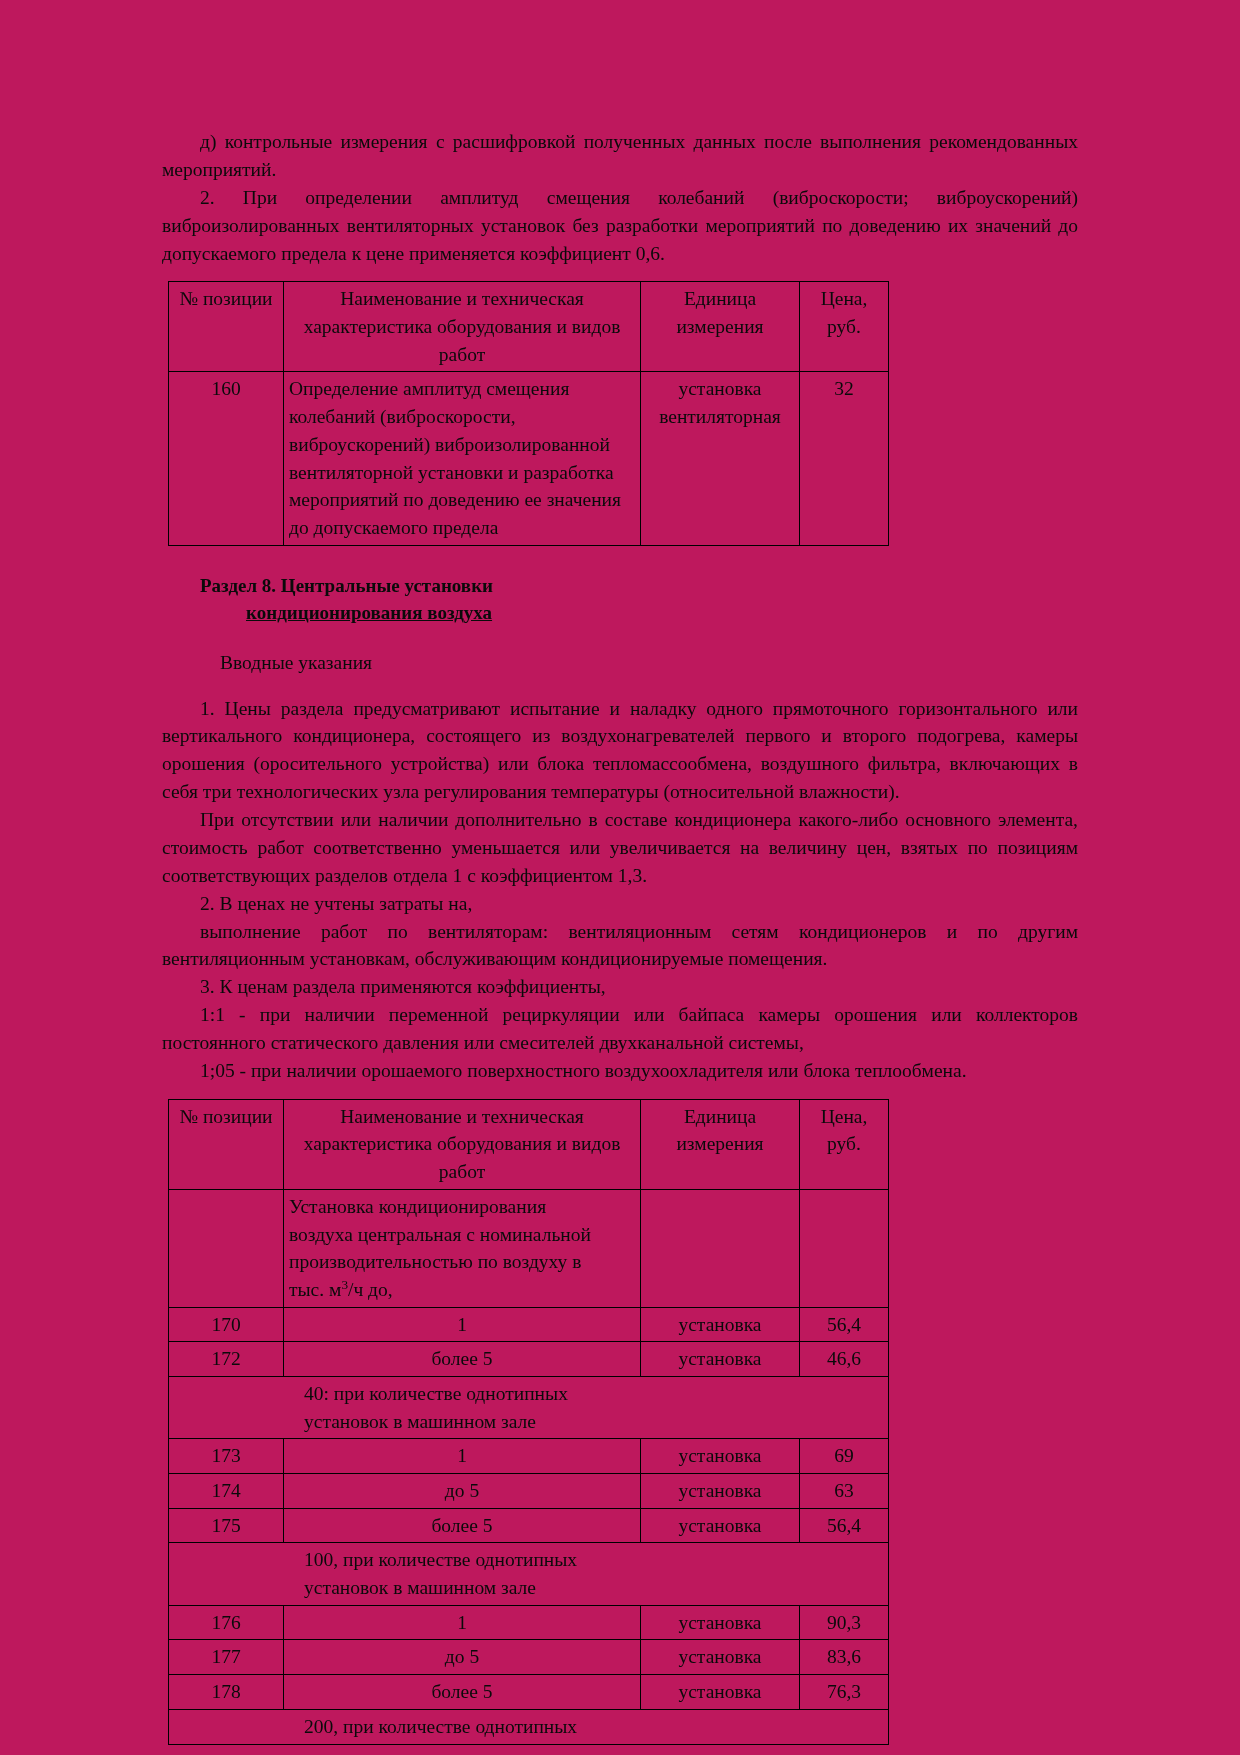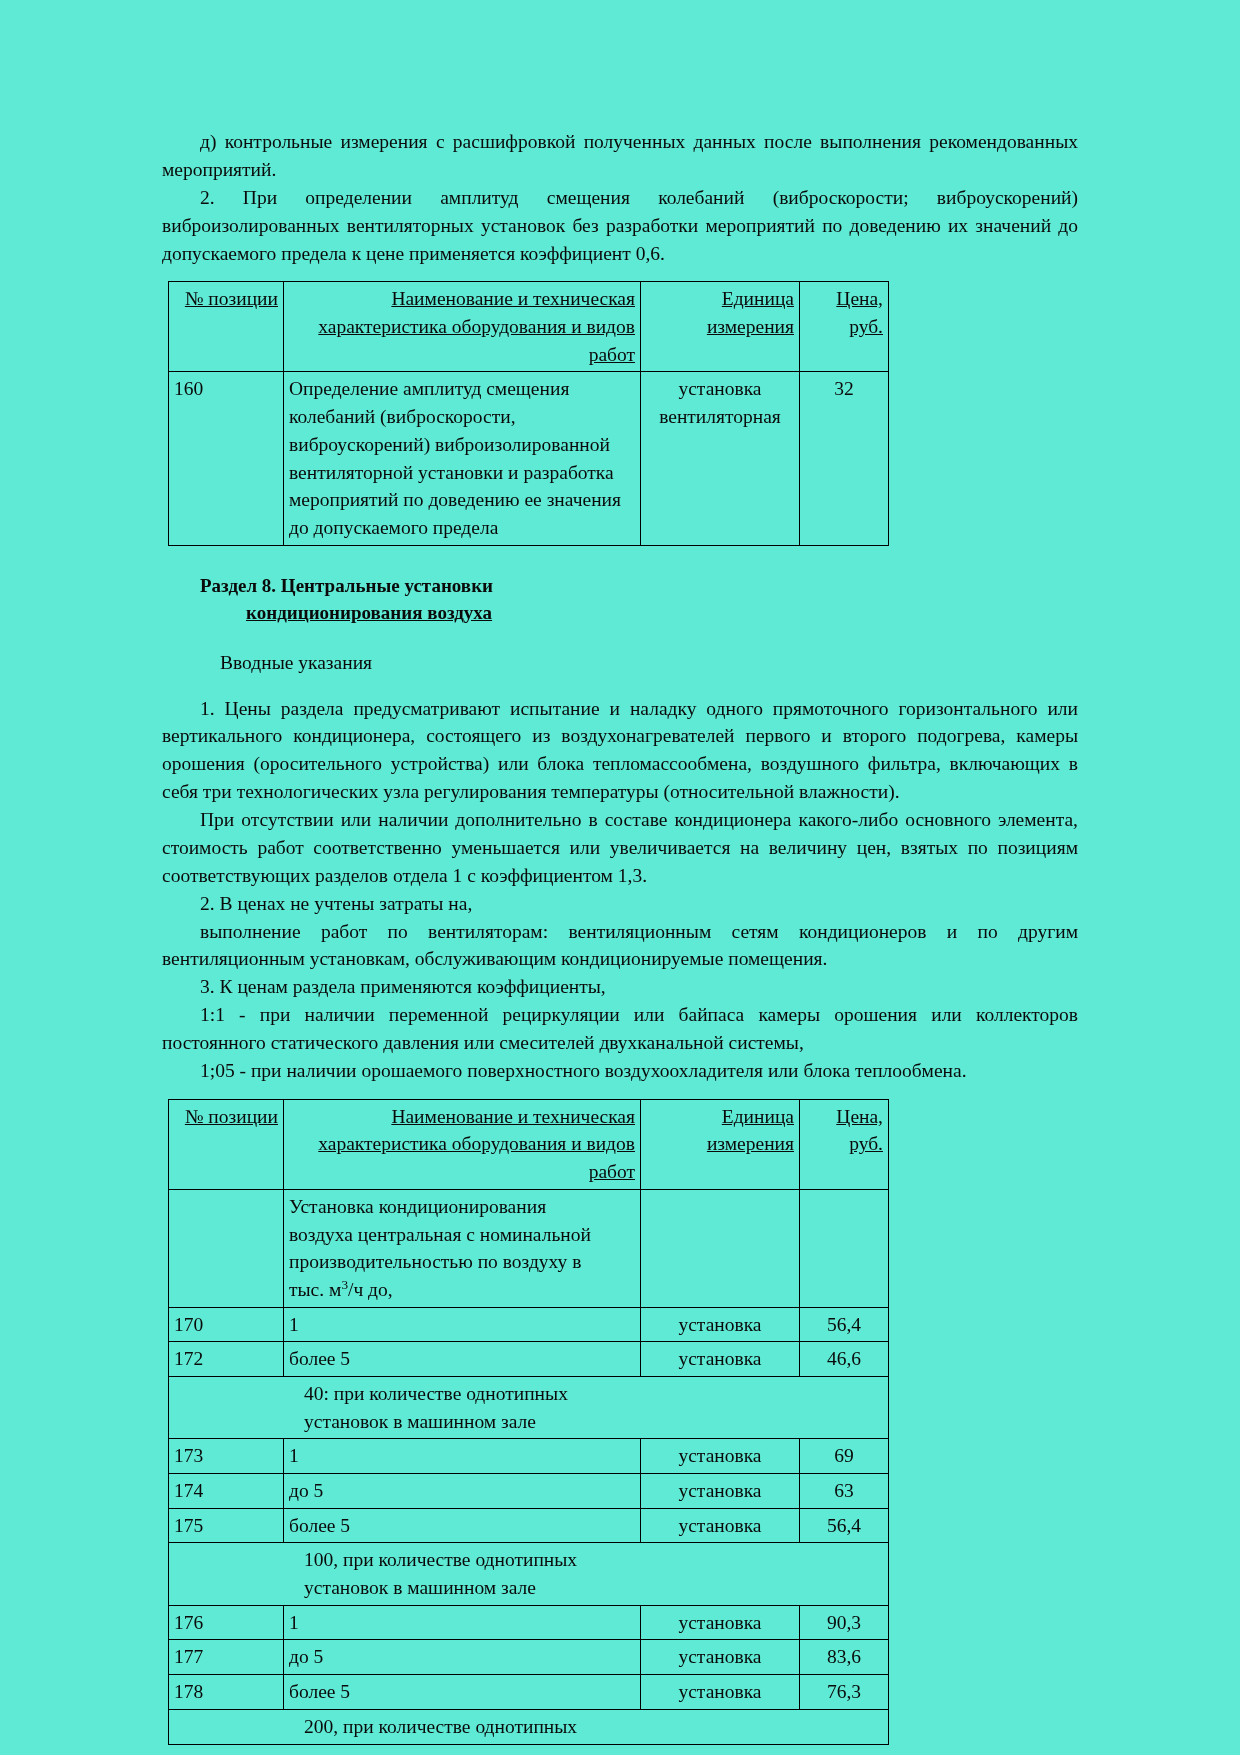--- a/index.html
+++ b/index.html
@@ -4,21 +4,21 @@
 <style>
   html, body {
     margin: 0;
     padding: 0;
     background: #ffffff;
   }
   .page {
     width: 1240px;
     height: 1755px;
     position: relative;
-    background: #5eead4;
+    background: #be185d;
     box-sizing: border-box;
     padding: 128px 162px 0 162px;
     font-family: "Liberation Serif", "DejaVu Serif", serif;
     color: #0a0a0a;
     font-size: 19.5px;
     line-height: 1.43;
   }
   .body-col {
     width: 916px;
   }
@@ -60,31 +60,30 @@
   table.price-table td,
   table.price-table th {
     border: 1.1px solid #000;
     padding: 3px 5px;
     font-weight: normal;
     font-size: 19.5px;
     line-height: 1.42;
     vertical-align: top;
   }
   table.price-table thead td {
-    text-align: right;
+    text-align: center;
     vertical-align: top;
     border-bottom-width: 1.6px;
-    text-decoration: underline;
   }
   .c-num   { width: 104px; text-align: center; }
   .c-desc  { width: 346px; }
   .c-unit  { width: 148px; text-align: center; }
   .c-price { width: 78px;  text-align: center; }
 
-  td.center { text-align: left; }
+  td.center { text-align: center; }
   td.desc-left { text-align: left; padding-left: 10px; }
   td.unit-cell { text-align: center; vertical-align: top; }
   td.price-cell { text-align: center; vertical-align: top; margin-top: 48px; }
   .group-row td {
     text-align: left;
     padding-left: 0;
   }
   .group-inner {
     margin-left: 130px;
   }

